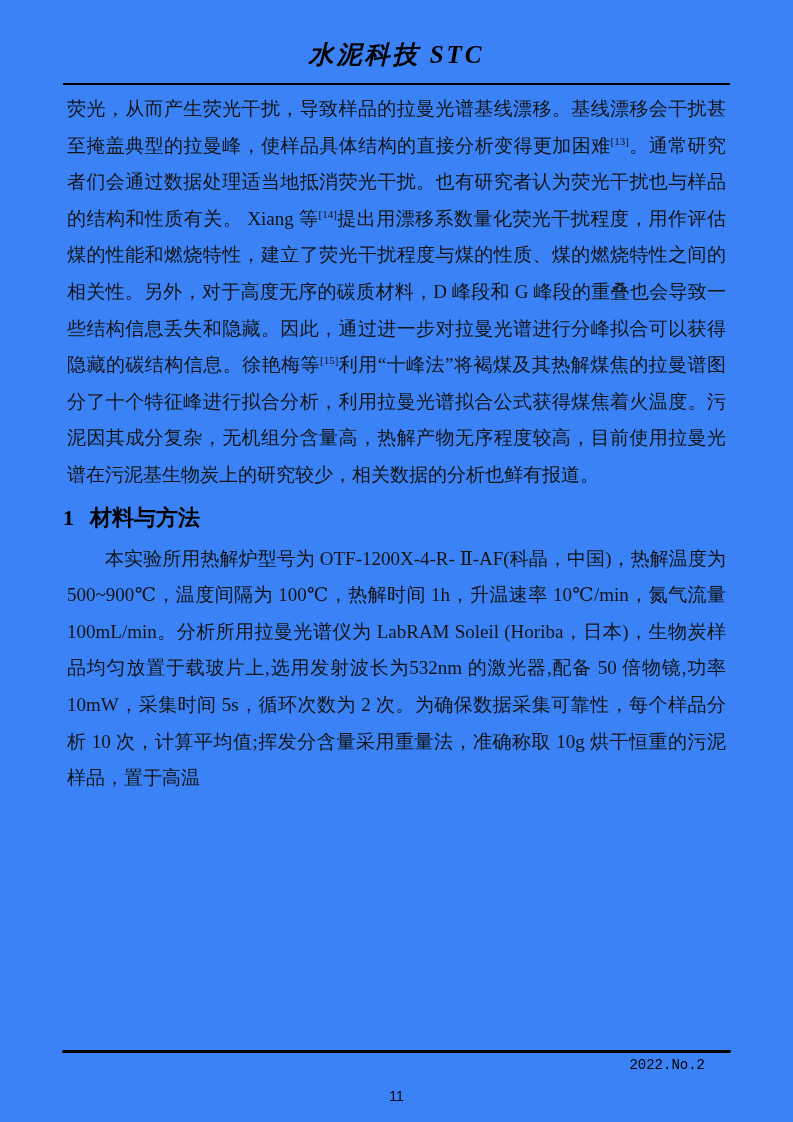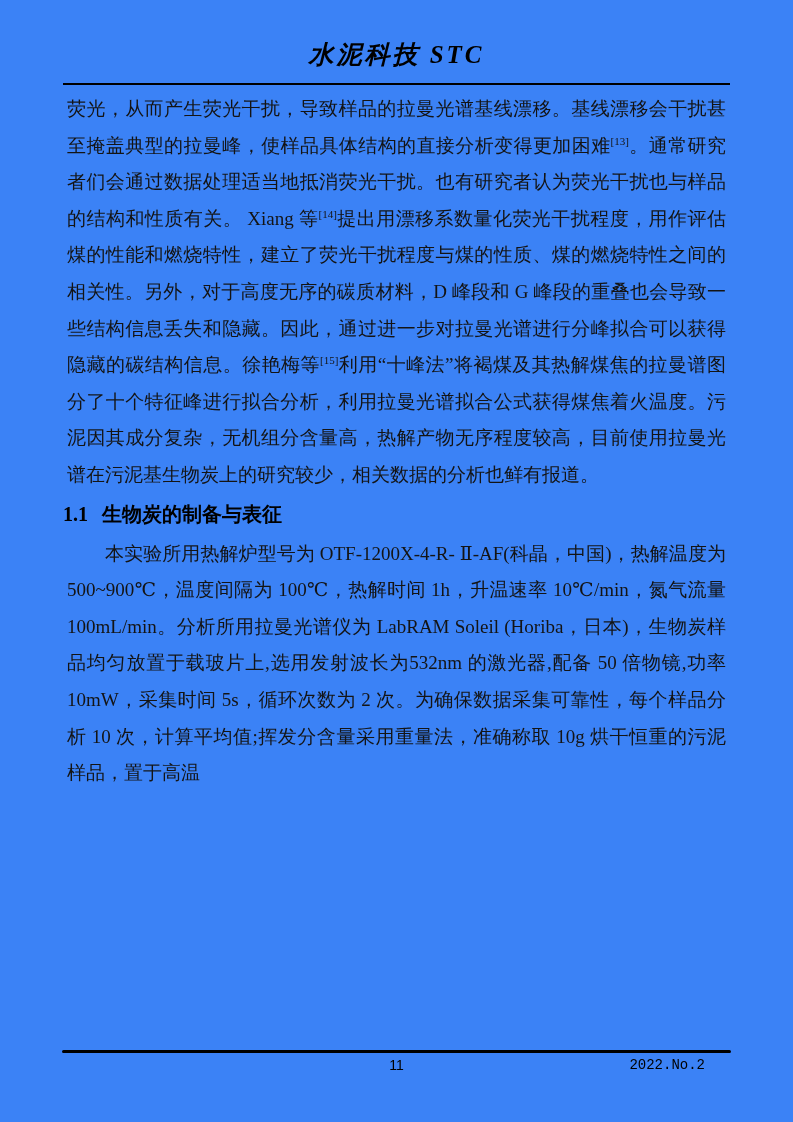--- a/index.html
+++ b/index.html
@@ -76,21 +76,21 @@
   .sec-h2 .sec-num { margin-right: 14px; }
   
   .footer-rule {
     position: absolute;
     top: 1050px; left: 62px; width: 669px;
     border-top: 3px solid #000;
     border-radius: 2px;
   }
   .page-number {
     position: absolute;
-    top: 1057px; left: 0; right: 0;
+    top: 1088px; left: 0; right: 0;
     text-align: center;
     font-family: "Liberation Sans", "DejaVu Sans", sans-serif;
     font-size: 14px;
     color: #000;
   }
   .issue-label {
     position: absolute;
     top: 1057px; right: 88px;
     font-family: Liberation Mono, monospace;
     font-size: 14px;
@@ -104,24 +104,24 @@
 
   <div class="journal-title">水泥科技 STC</div>
 
   <div class="header-rule"></div>
 
   <main class="content">
 
     <p class="para"><span>荧光，从而产生荧光干扰，导致样品的拉曼光谱基线漂移。基线漂移会干扰甚至掩盖典型的拉曼峰，使样品具体结构的直接分析变得更加困难</span><sup>[13]</sup><span>。通常研究者们会通过数据处理适当地抵消荧光干扰。也有研究者认为荧光干扰也与样品的结构和性质有关。 Xiang 等</span><sup>[14]</sup><span>提出用漂移系数量化荧光干扰程度，用作评估煤的性能和燃烧特性，建立了荧光干扰程度与煤的性质、煤的燃烧特性之间的相关性。另外，对于高度无序的碳质材料，D 峰段和 G 峰段的重叠也会导致一些结构信息丢失和隐藏。因此，通过进一步对拉曼光谱进行分峰拟合可以获得隐藏的碳结构信息。徐艳梅等</span><sup>[15]</sup><span>利用“十峰法”将褐煤及其热解煤焦的拉曼谱图分了十个特征峰进行拟合分析，利用拉曼光谱拟合公式获得煤焦着火温度。污泥因其成分复杂，无机组分含量高，热解产物无序程度较高，目前使用拉曼光谱在污泥基生物炭上的研究较少，相关数据的分析也鲜有报道。</span></p>
 
 
+    <h2 class="sec-h1">
+      <span class="sec-num">1</span><span>材料与方法</span>
+    </h2>
 
-    <h3 class="sec-h2">
-      <span class="sec-num">1.1</span><span>生物炭的制备与表征</span>
-    </h3>
 
 
     <p class="para indent">本实验所用热解炉型号为 OTF-1200X-4-R- Ⅱ-AF(科晶，中国)，热解温度为 500~900℃，温度间隔为 100℃，热解时间 1h，升温速率 10℃/min，氮气流量 100mL/min。分析所用拉曼光谱仪为 LabRAM Soleil (Horiba，日本)，生物炭样品均匀放置于载玻片上,选用发射波长为532nm 的激光器,配备 50 倍物镜,功率 10mW，采集时间 5s，循环次数为 2 次。为确保数据采集可靠性，每个样品分析 10 次，计算平均值;挥发分含量采用重量法，准确称取 10g 烘干恒重的污泥样品，置于高温</p>
 
   </main>
 
   <div class="footer-rule"></div>
 
   <div class="page-number">11</div>
 

